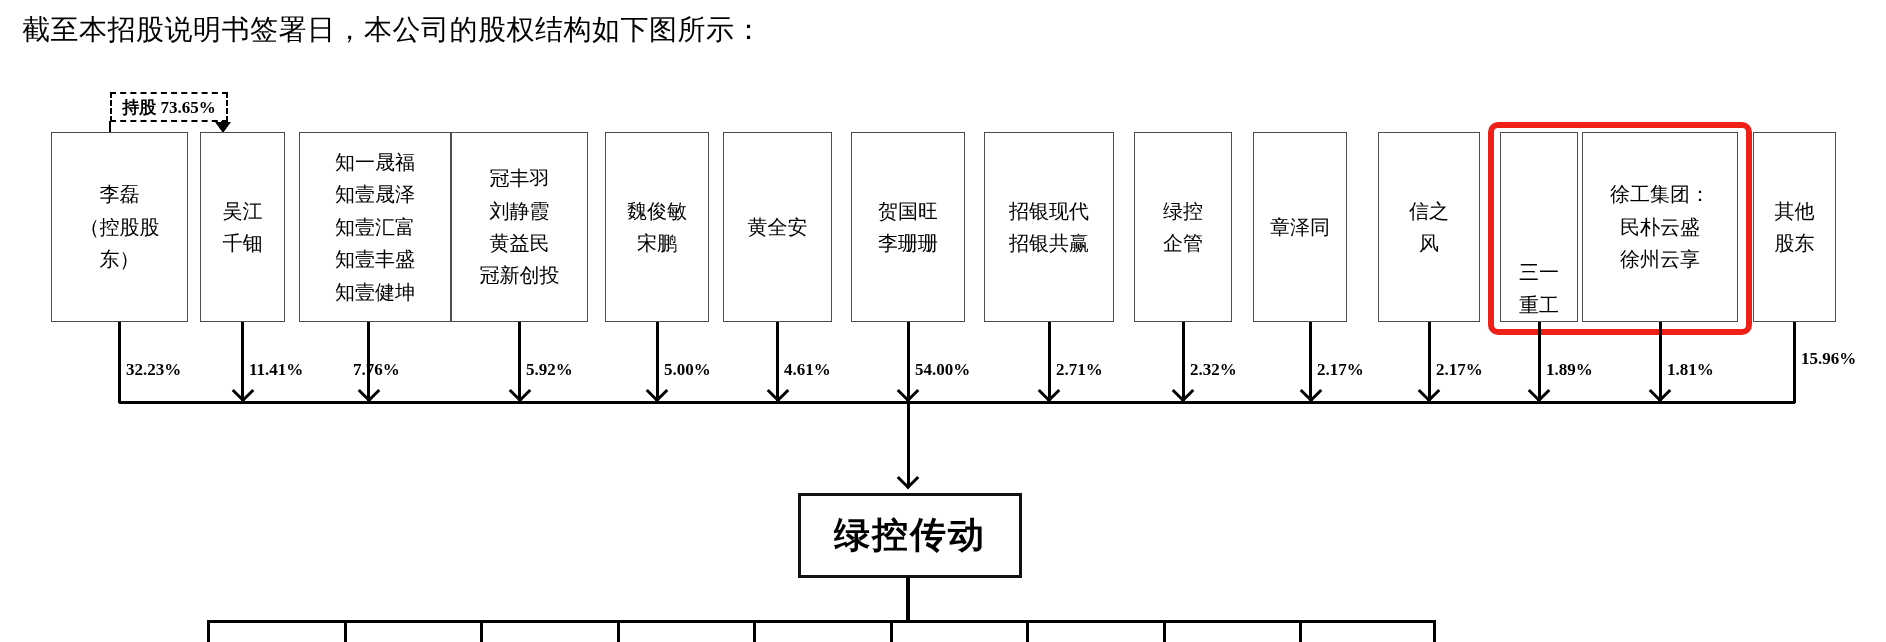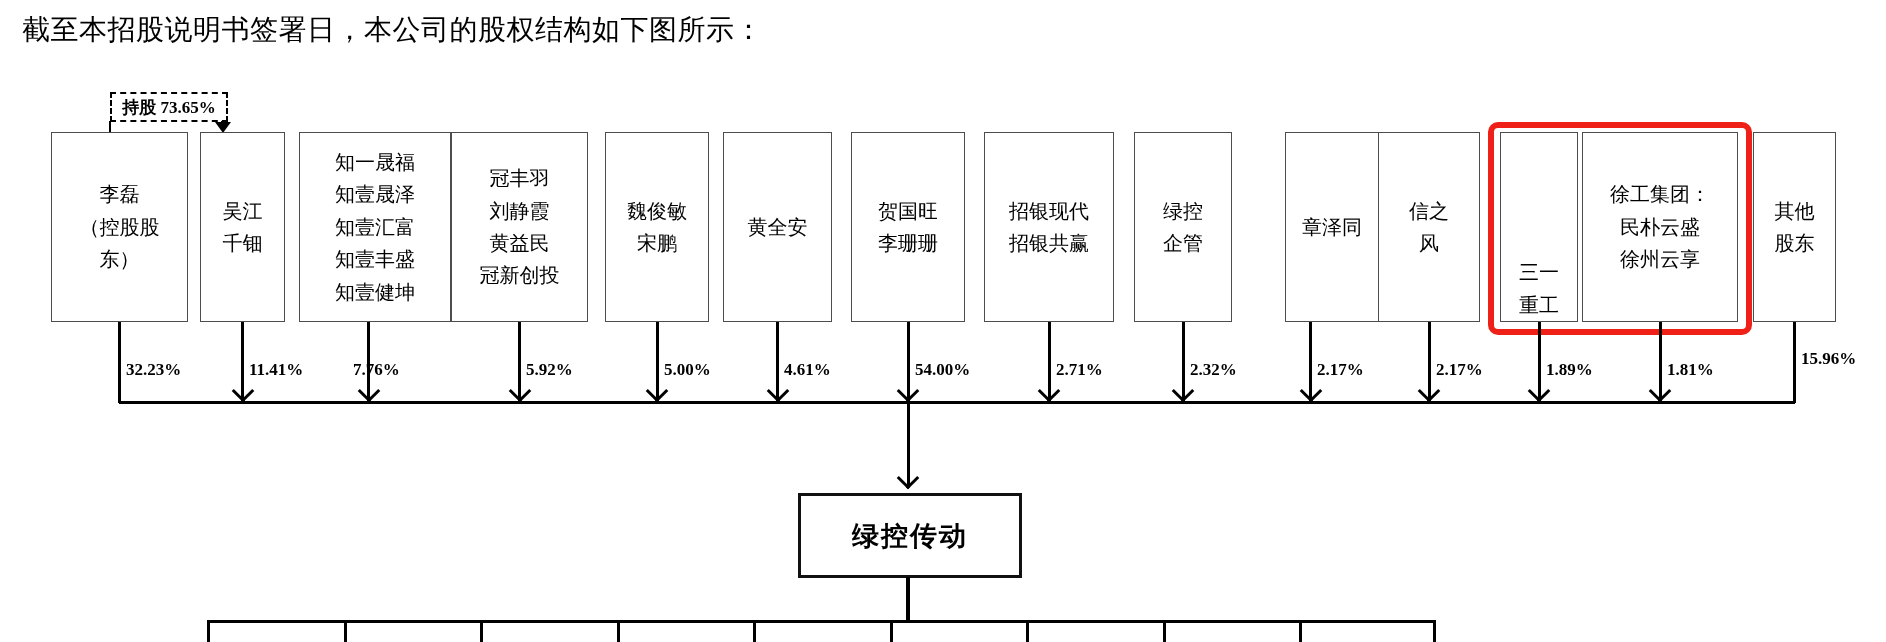--- a/index.html
+++ b/index.html
@@ -43,21 +43,21 @@
   .red-box {
     position:absolute; left:1488px; top:122px; width:264px; height:213px;
     box-sizing:border-box; border:6px solid #ee2018; border-radius:10px;
   }
   
   .cbox {
     position:absolute; left:798px; top:493px; width:224px; height:85px; box-sizing:border-box;
     border:3px solid #111; background:#fff;
     display:flex; align-items:center; justify-content:center;
   }
-  .cname { font-size:27px; font-weight:600; letter-spacing:2px; }
+  .cname { font-size:36px; font-weight:600; letter-spacing:2px; }
   .stem { position:absolute; left:906px; top:577px; width:4px; height:45px; background:#000; }
   .sub-div { position:absolute; top:620px; width:3px; height:22px; background:#000; }
 </style>
 </head>
 <body>
 
 <div id="canvas">
 
   <div class="title">截至本招股说明书签署日，本公司的股权结构如下图所示：</div>
 
@@ -102,21 +102,21 @@
 李珊珊</span>
     </div>
   <div class="sbox" style="left:984px;  width:130px;">
       <span class="sname">招银现代
 招银共赢</span>
     </div>
   <div class="sbox" style="left:1134px; width:98px;">
       <span class="sname">绿控
 企管</span>
     </div>
-  <div class="sbox" style="left:1253px; width:94px;margin-left:32px;">
+  <div class="sbox" style="left:1253px; width:94px;">
       <span class="sname">章泽同</span>
     </div>
   <div class="sbox" style="left:1378px; width:102px;">
       <span class="sname">信之
 风</span>
     </div>
   <div class="sbox" style="left:1500px; width:78px;align-items:flex-end;">
       <span class="sname">三一
 重工</span>
     </div>

